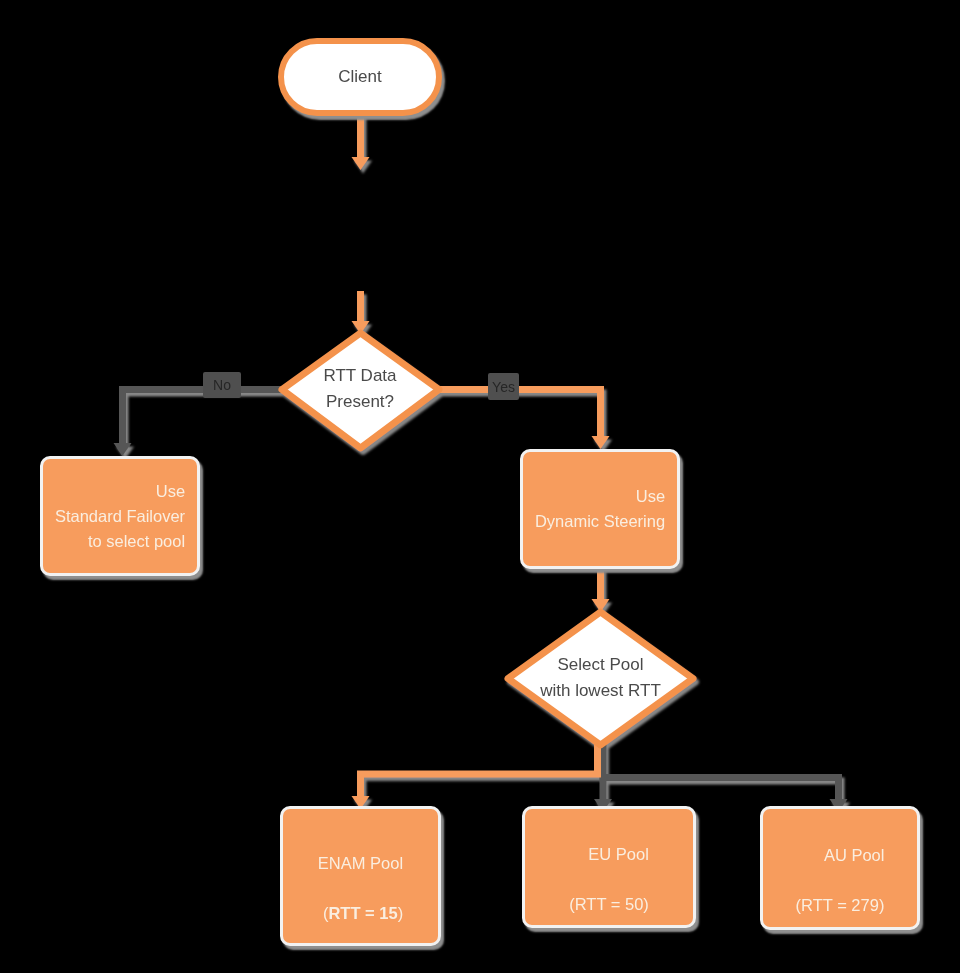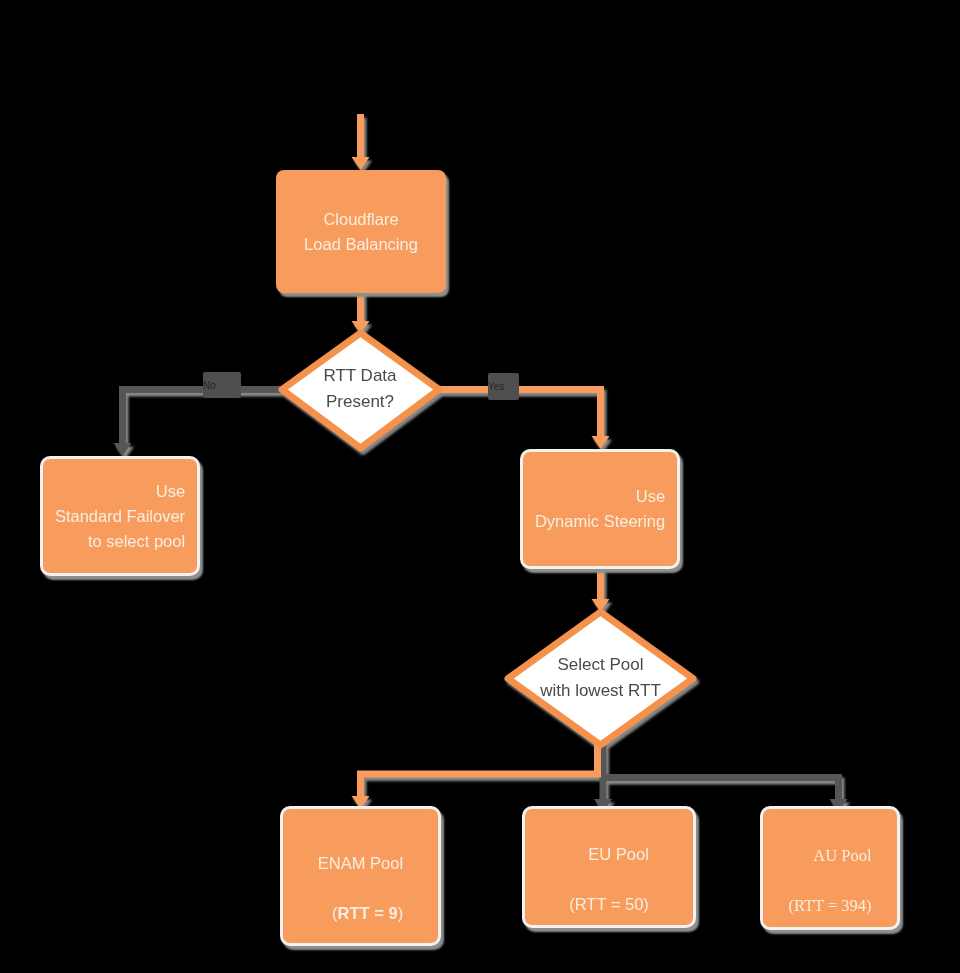--- a/index.html
+++ b/index.html
@@ -33,34 +33,34 @@
     font-size:16.5px;line-height:25px;border-radius:8px;
     box-shadow:3px 4px 2px var(--shadow);
   }
   .bordered{border:3px solid var(--node-border);border-radius:10px;text-align:right;}
 
   .node-load-balancer{left:276px;top:170px;width:170px;height:123px;}
   .node-standard-failover{left:40px;top:456px;width:160px;height:120px;}
   .node-dynamic-steering{left:520px;top:449px;width:160px;height:120px;}
   .node-enam-pool{left:280px;top:806px;width:161px;height:140px;}
   .node-eu-pool{left:522px;top:806px;width:174px;height:122px;}
-  .node-au-pool{left:760px;top:806px;width:140px;height:124px;font-family:Liberation Serif, serif;}
+  .node-au-pool{left:760px;top:806px;width:160px;height:124px;}
   .pool-line2 b{font-weight:bold;}
 
   .diamond-label{
     position:absolute;z-index:3;text-align:center;color:var(--dark-text);
     font-size:17px;line-height:26px;white-space:pre-line;
   }
   .label-rtt-decision{left:275px;top:363px;width:170px;}
   .label-select-pool{left:503px;top:652px;width:195px;}
 
   .edge-label{
-    position:absolute;z-index:4;display:flex;align-items:center;
+    position:absolute;z-index:4;display:flex;align-items:center;justify-content:center;
     background:var(--label-bg);color:var(--label-text);
-    font-size:10px;border-radius:2px;
+    font-size:14px;border-radius:2px;
   }
   .edge-label-no{left:203px;top:372px;width:38px;height:26px;}
   .edge-label-yes{left:488px;top:373px;width:31px;height:27px;}
 </style>
 </head>
 <body>
 
 <div class="canvas">
 
   <svg class="connectors" width="960" height="973" viewBox="0 0 960 973">
@@ -94,55 +94,54 @@
       <polygon class="arrow-orange" points="591.5,599 609.5,599 600.5,612"></polygon>
 
       <path class="edge edge-orange" d="M 597.5 744 L 597.5 774 L 360.5 774 L 360.5 796"></path>
       <polygon class="arrow-orange" points="351.5,796 369.5,796 360.5,809"></polygon>
 
       <polygon class="diamond" points="360.5,333 439,389.5 360.5,448 282,389.5"></polygon>
       <polygon class="diamond" points="600.5,612 693,678.5 600.5,745 508,678.5"></polygon>
     </g>
   </svg>
 
+  <div class="node terminator">
+    <span class="node-label">Client</span>
+  </div>
 
-  <div class="node process node-load-balancer">
-    <span class="node-label">Cloudflare
-Load Balancing</span>
-  </div>
 
   <div class="node process bordered node-standard-failover">
     <span class="node-label">Use
 Standard Failover
 to select pool</span>
   </div>
 
   <div class="node process bordered node-dynamic-steering">
     <span class="node-label">Use
 Dynamic Steering</span>
   </div>
 
   <div class="node process bordered node-enam-pool">
     <span class="node-label">
       <span>ENAM Pool</span><br>
-      <span class="pool-line2"><span>(</span><b>RTT = 9</b><span>)</span></span>
+      <span class="pool-line2"><span>(</span><b>RTT = 15</b><span>)</span></span>
     </span>
   </div>
 
   <div class="node process bordered node-eu-pool">
     <span class="node-label">
       <span>EU Pool</span><br>
       <span>(RTT = 50)</span>
     </span>
   </div>
 
   <div class="node process bordered node-au-pool">
     <span class="node-label">
       <span>AU Pool</span><br>
-      <span>(RTT = 394)</span>
+      <span>(RTT = 279)</span>
     </span>
   </div>
 
   <div class="diamond-label label-select-pool">Select Pool
 with lowest RTT</div>
   <div class="diamond-label label-rtt-decision">RTT Data
 Present?</div>
 
   <div class="edge-label edge-label-no">
     <span>No</span>

